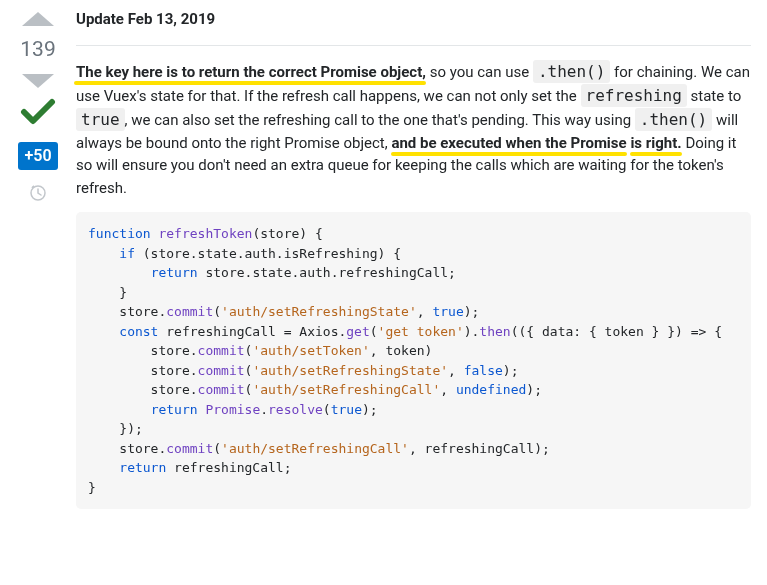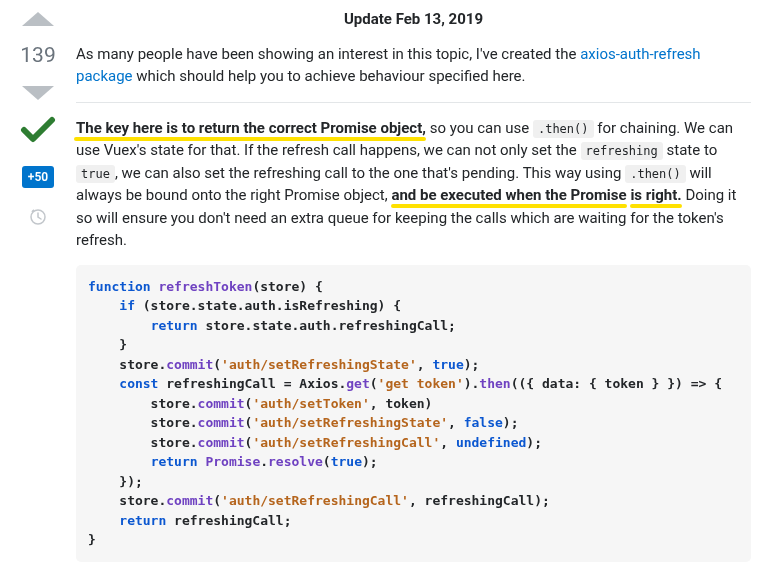--- a/index.html
+++ b/index.html
@@ -6,52 +6,52 @@
   body {
     margin: 0;
     font-family: -apple-system, BlinkMacSystemFont, "Segoe UI", Roboto, Helvetica, Arial, sans-serif;
     font-size: 15px;
     line-height: 1.5;
     color: #232629;
     background: #fff;
     padding: 8px 16px;
   }
   .post { display: flex; gap: 16px; }
-  .vote-col { width: 44px; display: flex; flex-direction: column; align-items: center; gap: 12px; flex-shrink: 0; }
+  .vote-col { width: 44px; display: flex; flex-direction: column; align-items: center; gap: 6px; flex-shrink: 0; }
   .vote-arrow { cursor: pointer; line-height: 0; }
   .vote-arrow svg { width: 36px; height: 20px; }
   .score { font-size: 21px; color: #6a737c; }
   .accept-check svg { width: 36px; height: 28px; }
   .bounty-badge {
-    background: #0074cc; color: #fff; font-size: 12px; font-weight: 600;
+    background: #0074cc; color: #fff; font-size: 16px; font-weight: 600;
     border-radius: 3px; padding: 2px 6px; margin-top: 4px;
   }
   .timeline-icon svg { width: 18px; height: 18px; }
   .timeline-icon { margin-top: 8px; opacity: 0.55; }
   .content-col { flex: 1; min-width: 0; max-width: 680px; }
-  .update-head { font-weight: 700; margin: 0 0 12px; font-size: 15px; text-align: center; }
+  .update-head { font-weight: 700; margin: 0 0 12px; font-size: 15px; }
   .para { margin: 0 0 12px; }
   a { color: #0074cc; text-decoration: none; }
   hr { border: none; border-top: 1px solid #e3e6e8; margin: 14px 0; }
   .hl { position: relative; display: inline; white-space: normal; font-weight: bold; }
   .hl::after {
     content: ""; position: absolute; left: 0; right: 0; bottom: -4px;
     height: 4px; background: #ffe100; border-radius: 2px;
   }
   .hl:first-child::after { left: -2px; }
   code.inl {
     background: #f0f0f0; color: #232629;
     font-family: ui-monospace, Menlo, Consolas, monospace;
-    font-size: 12px; padding: 2px 5px; border-radius: 3px;
+    font-size: 16px; padding: 2px 5px; border-radius: 3px;
   }
   pre.codeblock {
     background: #f6f6f6; border-radius: 5px; padding: 12px;
     font-family: ui-monospace, Menlo, Consolas, monospace;
     font-size: 13px; line-height: 1.5; overflow-x: auto;
-    white-space: pre; color: #232629; font-weight: bold;
+    white-space: pre; color: #232629;
   }
   .tok-kw  { color: #0b57d0; }  
   .tok-fn  { color: #6f42c1; }  
   .tok-str { color: #b5651d; }  
   .tok-bool{ color: #0b57d0; }  
 </style>
 </head>
 <body>
 
 <div class="post">
@@ -78,23 +78,20 @@
           <circle cx="9" cy="9" r="7" fill="none" stroke="#9199a1" stroke-width="1.5"></circle>
           <path d="M9 5 L9 9 L12 11" stroke="#9199a1" stroke-width="1.5" fill="none" stroke-linecap="round"></path>
           <path d="M3 4 A7 7 0 0 1 5 2" stroke="#9199a1" stroke-width="1.5" fill="none"></path>
         </svg>
     </div>
   </div>
 
   <div class="content-col">
     <p class="update-head">Update Feb 13, 2019</p>
 
-    <p class="para">
-      <span>As many people have been showing an interest in this topic, I've created the </span><a href="#">axios-auth-refresh package</a><span> which should help you to achieve behaviour specified here.</span>
-    </p>
 
     <hr>
 
     <p class="para">
       <span class="hl">The key here is to return the correct Promise object,</span><span> so you can use </span><code class="inl">.then()</code><span> for chaining. We can use Vuex's state for that. If the refresh call happens, we can not only set the </span><code class="inl">refreshing</code><span> state to </span><code class="inl">true</code><span>, we can also set the refreshing call to the one that's pending. This way using </span><code class="inl">.then()</code><span> will always be bound onto the right Promise object, </span><span class="hl">and be executed when the Promise</span>
       <span class="hl">is right.</span><span> Doing it so will ensure you don't need an extra queue for keeping the calls which are waiting for the token's refresh.</span>
     </p>
 
     <pre class="codeblock"><span class="tok-kw">function</span><span> </span><span class="tok-fn">refreshToken</span><span>(store) {</span>
 <span>    </span><span class="tok-kw">if</span><span> (store.state.auth.isRefreshing) {</span>

